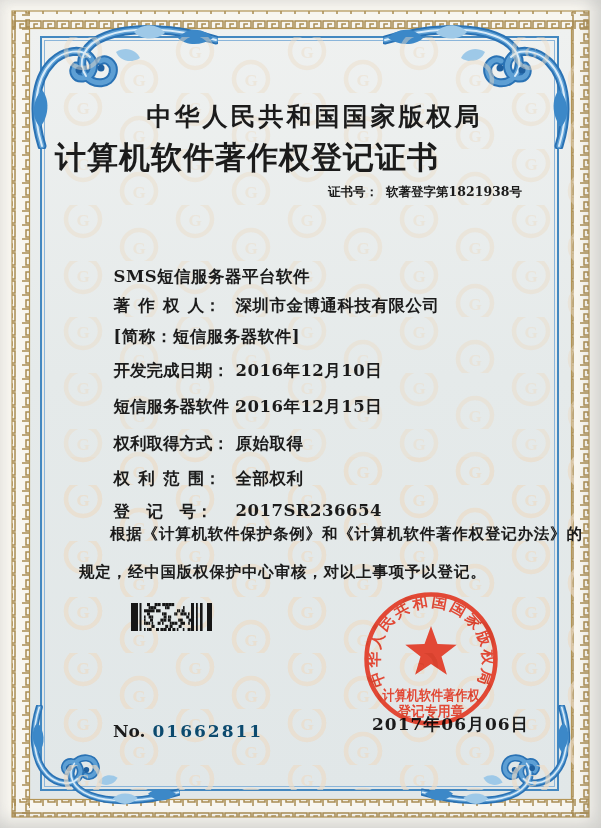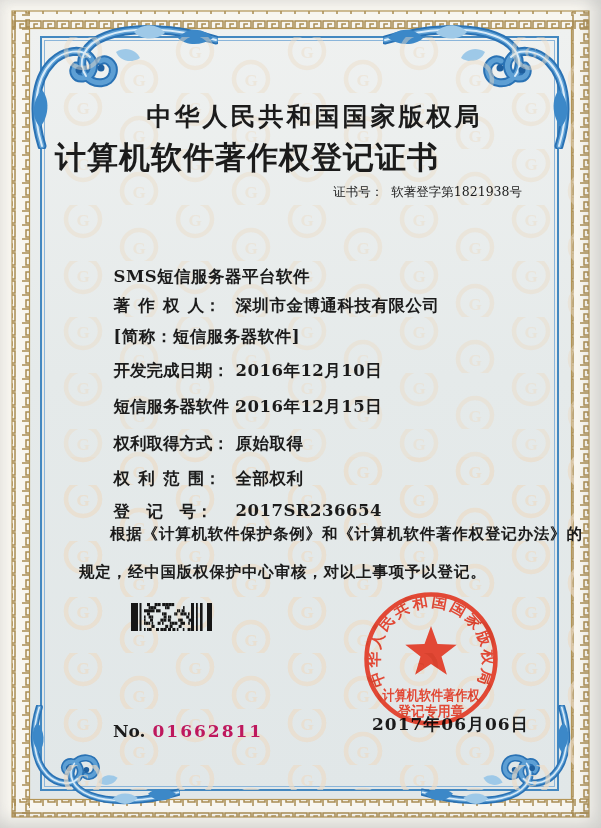--- a/index.html
+++ b/index.html
@@ -17,32 +17,32 @@
   .tl{left:28px;top:24px;}
   .tr{right:28px;top:24px;transform:scaleX(-1);}
   .bl{left:28px;bottom:23px;width:152px;height:100px;transform:scaleY(-1);}
   .br{right:28px;bottom:23px;width:152px;height:100px;transform:scale(-1,-1);}
   .content{position:absolute;left:40px;top:37px;width:519px;height:753px;z-index:5;margin-left:15px;}
   .wm{position:absolute;inset:0;z-index:0;}
   .issuer{position:absolute;top:63px;left:0;width:100%;text-align:center;
         font-size:25px;font-weight:bold;letter-spacing:3px;z-index:2;}
   .ctitle{position:absolute;top:100px;left:0;width:100%;text-align:left;
         font-size:31px;font-weight:bold;letter-spacing:1px;z-index:2;}
-  .certno{position:absolute;top:147px;right:52px;font-size:12.5px;font-weight:normal;z-index:2;}
+  .certno{position:absolute;top:147px;right:52px;font-size:12.5px;font-weight:bold;z-index:2;}
   .certno .cv{margin-left:8px;}
   .frow{position:absolute;left:24px;font-size:16.5px;font-weight:bold;white-space:pre;z-index:2;}
   .flabel{display:inline-block;width:122px;}
   .fval{display:inline-block;vertical-align:top;letter-spacing:.5px;}
   .fval div{line-height:22px;}
   .bodyline{position:absolute;left:24px;font-size:15.5px;font-weight:bold;
         letter-spacing:.8px;white-space:nowrap;z-index:2;}
   .indent{padding-left:31px;}
   .barcode{position:absolute;left:76px;top:566px;width:83px;height:28px;z-index:2;}
   .serial{position:absolute;left:58px;top:684px;font-size:17px;font-weight:bold;z-index:2;}
-  .serial .sv{color:#be185d;letter-spacing:2px;margin-left:7px;}
+  .serial .sv{color:#0c4a6e;letter-spacing:2px;margin-left:7px;}
   .issue-date{position:absolute;left:317px;top:676px;font-size:17px;font-weight:bold;
         letter-spacing:1px;z-index:3;}
   .seal{position:absolute;left:300px;top:546px;width:152px;height:152px;z-index:6;
         mix-blend-mode:multiply;opacity:.93;}
 </style>
 </head>
 <body>
 
 <div class="page">
 

